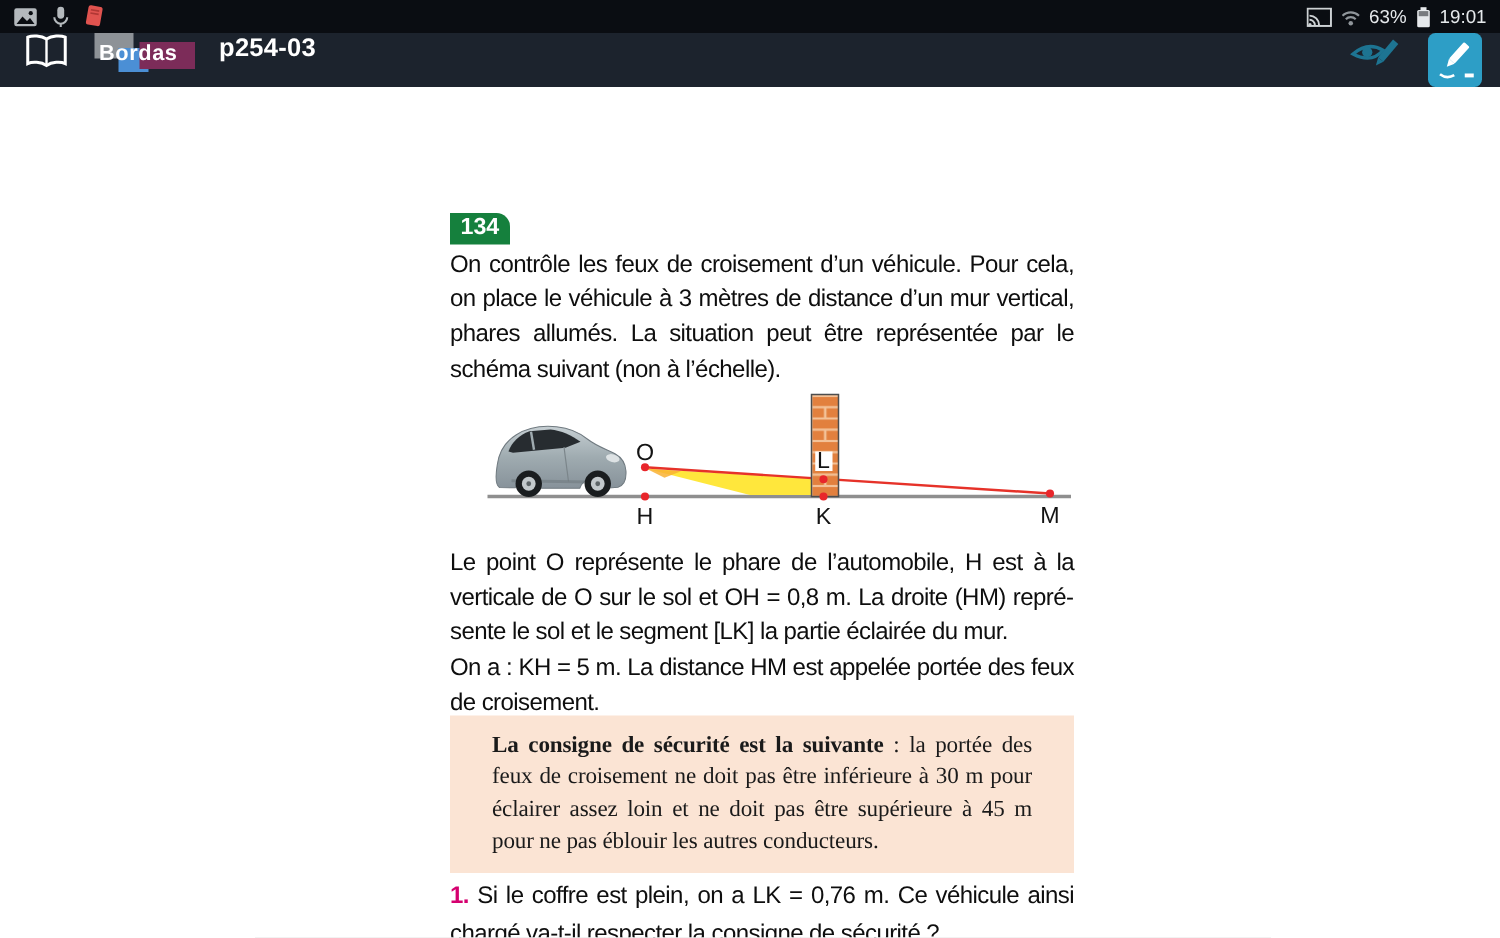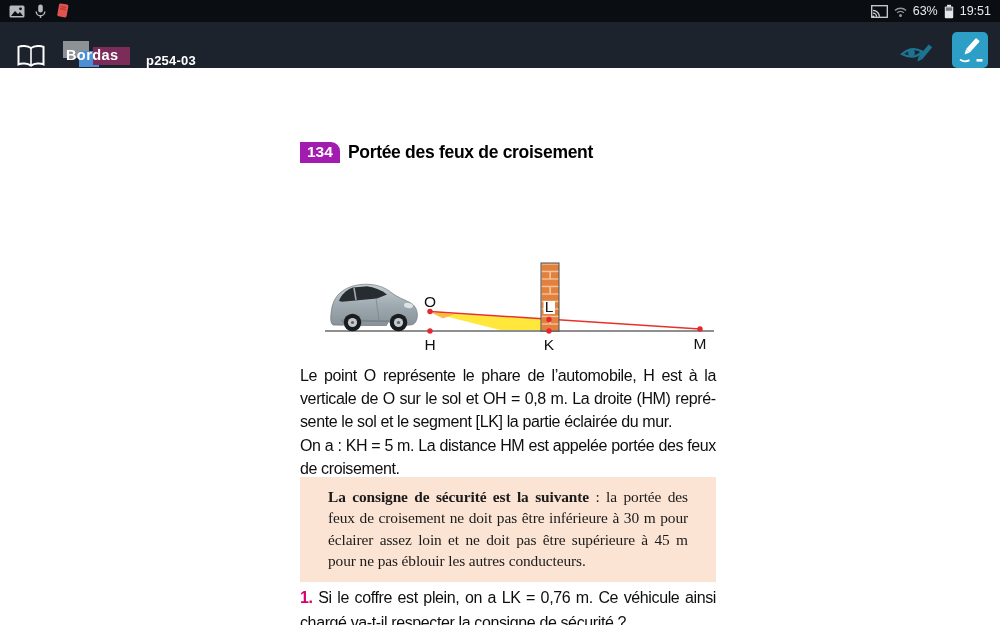--- a/index.html
+++ b/index.html
@@ -6,38 +6,38 @@
   .screen{position:relative;width:1000px;height:625px;background:#ffffff;overflow:hidden;
           font-family:"Liberation Sans",sans-serif;-webkit-font-smoothing:antialiased;}
 
   
   .status-bar{position:absolute;top:0;left:0;right:0;height:22px;background:#0a0d12;
               display:flex;align-items:center;justify-content:space-between;padding:0 9px;box-sizing:border-box;}
   .sb-left{display:flex;align-items:center;gap:10px;}
   .sb-right{display:flex;align-items:center;gap:6px;color:#e6e9ec;font-size:12.5px;}
 
   
-  .toolbar{position:absolute;top:22px;left:0;right:0;height:46px;background:#1c232d;
-           display:flex;align-items:flex-end;padding:0 10px;box-sizing:border-box;}
+  .toolbar{position:absolute;top:22px;left:0;right:0;height:36px;background:#1c232d;
+           display:flex;align-items:flex-start;padding:0 10px;box-sizing:border-box;}
   .tb-book{margin-left:6px;display:flex;align-items:center;}
   .logo{position:relative;width:68px;height:27px;margin-left:17px;}
   .logo .sq-gray{position:absolute;left:0;top:0;width:26px;height:17px;background:#8d9297;}
   .logo .sq-blue{position:absolute;left:16px;top:10px;width:20px;height:16px;background:#4b8fd5;}
   .logo .sq-purple{position:absolute;left:30px;top:6px;width:37px;height:18px;background:#7c2c59;}
   .logo .logo-text{position:absolute;left:3px;top:6px;color:#fff;font-weight:bold;font-size:14.5px;letter-spacing:0.4px;}
-  .doc-title{color:#fff;font-weight:bold;font-size:13px;margin-left:15px;letter-spacing:0.2px;}
+  .doc-title{color:#fff;font-weight:bold;font-size:17px;margin-left:15px;letter-spacing:0.2px;}
   .tb-spacer{flex:1;}
   .eye-btn{margin-right:18px;display:flex;align-items:center;cursor:pointer;}
   .edit-btn{width:36px;height:36px;border-radius:5px;background:#2d9ec6;display:flex;
             align-items:center;justify-content:center;margin-right:2px;cursor:pointer;}
 
   
   .page{position:absolute;top:68px;left:0;right:0;bottom:0;background:#fff;}
   .ex-header{position:absolute;left:300px;top:74px;width:416px;display:flex;align-items:flex-start;gap:8px;}
-  .badge{background:#a21caf;color:#fff;font-weight:bold;font-size:15.5px;line-height:18px;
+  .badge{background:#15803d;color:#fff;font-weight:bold;font-size:15.5px;line-height:18px;
          padding:1px 7px 2px;border-radius:0 9px 0 0;}
   .ex-title{font-weight:bold;font-size:17.5px;color:#000;letter-spacing:-0.3px;line-height:21px;}
   .para{position:absolute;left:300px;width:416px;margin:0;font-size:16px;line-height:23.2px;
         letter-spacing:-0.38px;color:#0e0e0e;text-align:justify;}
   #para1{top:97px;}
   #para2{top:296px;}
   .diagram-svg{position:absolute;left:300px;top:188px;}
   .safety-box{position:absolute;left:300px;top:409px;width:416px;box-sizing:border-box;
               background:#fbe4d4;padding:9px 28px 10px;font-family:"Liberation Serif",serif;
               font-size:15.4px;line-height:21.4px;letter-spacing:-0.1px;color:#1a1a1a;text-align:justify;}
@@ -83,21 +83,21 @@
         <path d="M1,5.5 a7.8,7.8 0 0,1 11,0" fill="none" stroke="#8f959a" stroke-width="1.4"></path>
         <path d="M3.2,7.8 a4.6,4.6 0 0,1 6.6,0" fill="none" stroke="#8f959a" stroke-width="1.4"></path>
         <circle cx="6.5" cy="10.5" r="1.5" fill="#8f959a"></circle>
       </svg>
       <span>63%</span>
       <svg width="10" height="15">
         <rect x="3" y="0.8" width="4" height="2" fill="#e6e9ec"></rect>
         <rect x="0.8" y="2.6" width="8.4" height="11.6" rx="1" fill="#e6e9ec"></rect>
         <rect x="1.8" y="3.4" width="6.4" height="3.4" fill="#0a0d12" opacity="0.5"></rect>
       </svg>
-      <span>19:51</span>
+      <span>19:01</span>
     </div>
   </div>
 
   <div class="toolbar">
     <div class="tb-book">
       <svg width="30" height="24" viewBox="0 0 30 24">
         <path d="M15,4 C11.5,1.6 5.5,1.4 2.5,2.8 L2.5,20.4 C5.5,19 11.5,19.2 15,21.6 C18.5,19.2 24.5,19 27.5,20.4 L27.5,2.8 C24.5,1.4 18.5,1.6 15,4 Z" fill="none" stroke="#fff" stroke-width="2"></path>
         <line x1="15" y1="4" x2="15" y2="21.6" stroke="#fff" stroke-width="1.6"></line>
       </svg>
     </div>
@@ -128,23 +128,23 @@
         <path d="M5,24.5 q4.5,3.4 9.5,0.6" stroke="#fff" stroke-width="1.8" fill="none"></path>
         <rect x="21.5" y="24" width="6" height="2.6" fill="#fff"></rect>
       </svg>
     </div>
   </div>
 
   <div class="page">
 
     <div class="ex-header">
       <span class="badge">134</span>
-      <span class="ex-title">Portée des feux de croisement</span>
-    </div>
-
+    </div>
+
+    <p class="para" id="para1">On contrôle les feux de croisement d’un véhicule. Pour cela, on place le véhicule à 3 mètres de distance d’un mur vertical, phares allumés. La situation peut être représentée par le schéma suivant (non à l’échelle).</p>
 
     <svg class="diagram-svg" width="420" height="100" viewBox="300 188 420 100">
       <defs>
         <linearGradient id="carBody" x1="0" y1="0" x2="0" y2="1">
           <stop offset="0" stop-color="#c6cfd3"></stop>
           <stop offset="0.5" stop-color="#9fabb0"></stop>
           <stop offset="1" stop-color="#87929a"></stop>
         </linearGradient>
         <pattern id="brick" x="541" y="196" width="19" height="15" patternUnits="userSpaceOnUse">
           <rect width="19" height="15" fill="#f3c298"></rect>

